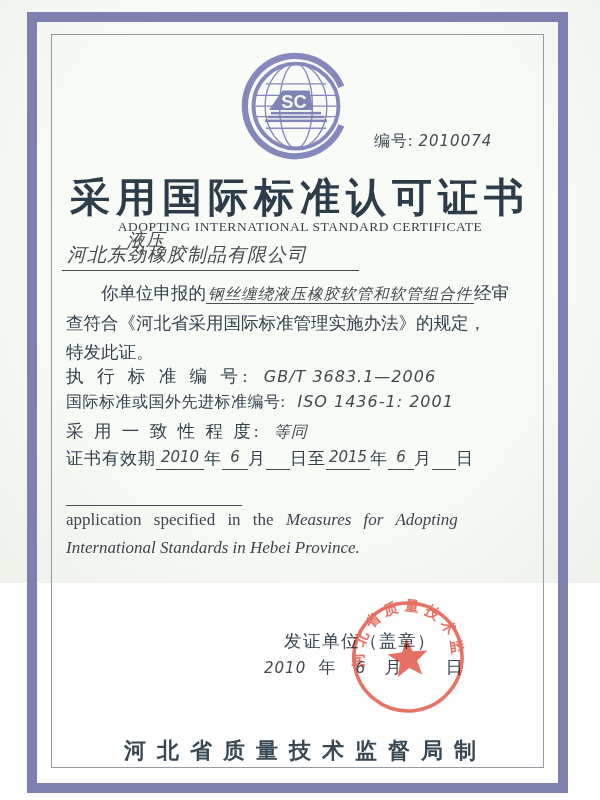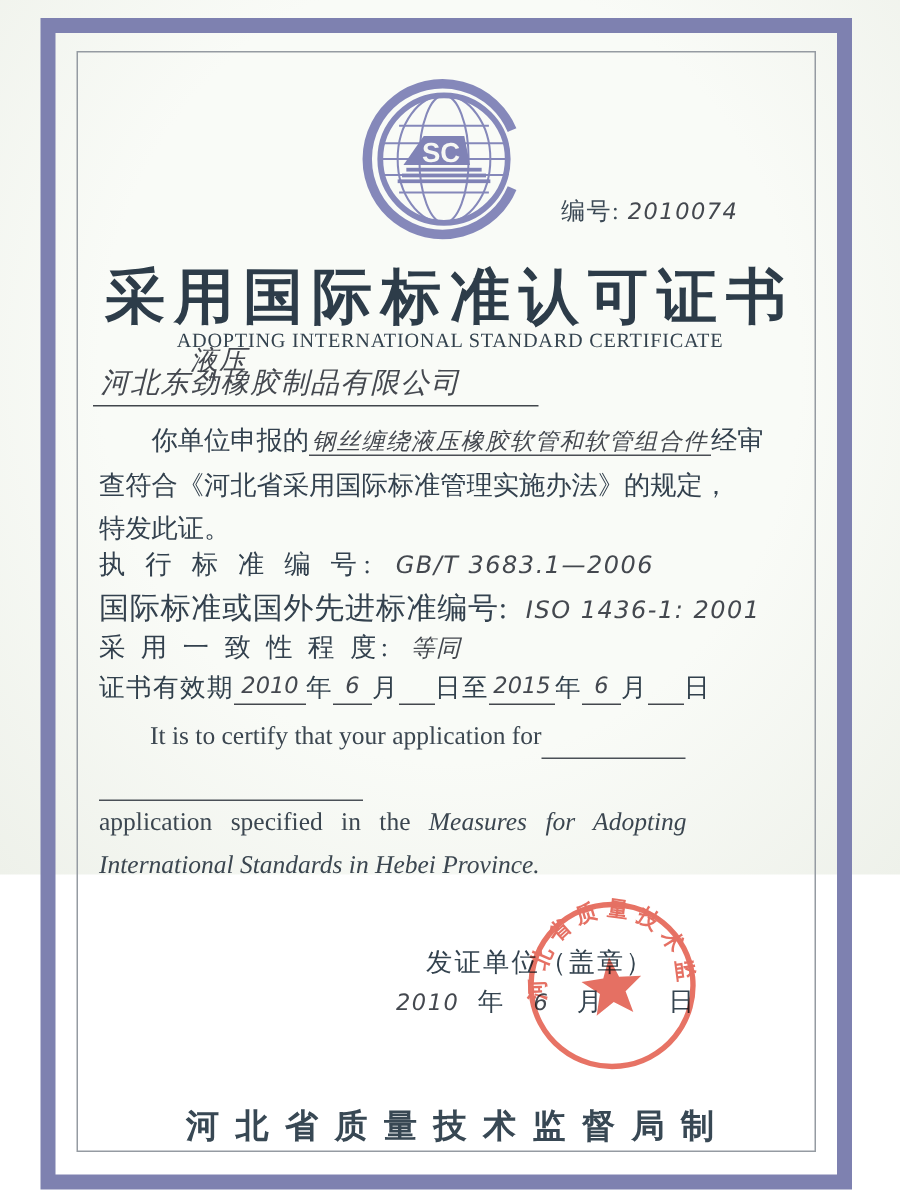--- a/index.html
+++ b/index.html
@@ -26,21 +26,21 @@
   .company{left:62px;top:242px;width:292px;height:28px;
          border-bottom:1.5px solid #41464c;font-size:19px;padding-left:5px;}
   .statement{left:66px;top:279px;width:474px;font-size:17.5px;line-height:28.8px;
          color:#33414e;}
   .statement .indent{display:inline-block;width:35px;}
   .statement .hw{font-size:15.5px;border-bottom:1px solid #4a4e54;padding:0 2px;}
   .row{left:66px;color:#33414e;white-space:nowrap;}
   .row .lab{font-size:17.5px;}
   .row .val{margin-left:8px;font-size:16px;}
   .ls4{letter-spacing:4.5px;} .ls3{letter-spacing:3px;} .ls1{letter-spacing:0.5px;}
-  .sm .lab{font-size:20px;}
+  .sm .lab{font-size:16px;}
   .big-hw{font-size:20px;}
   .validity{left:66px;top:447px;font-size:17px;letter-spacing:1px;white-space:nowrap;}
   .uline{display:inline-block;border-bottom:1px solid #43474d;text-align:center;
          height:21px;vertical-align:bottom;font-size:15px;letter-spacing:0;}
   .w48{width:48px;} .w26{width:26px;} .w24{width:24px;} .w44{width:44px;}
   .english{left:66px;top:477px;width:476px;font-size:17px;line-height:28.6px;
          color:#3b4650;}
   .english .indent{display:inline-block;width:34px;}
   .eblank{display:inline-block;border-bottom:1px solid #4a5057;height:18px;
          vertical-align:bottom;}
@@ -115,21 +115,20 @@
   <div class="abs row" style="top:419px">
     <span class="lab ls3">采 用 一 致 性 程 度:</span>
     <span class="val hw big-hw">等同</span>
   </div>
 
   <div class="abs validity">
     <span>证书有效期</span><span class="uline w48 hw">2010</span><span>年</span><span class="uline w26 hw">6</span><span>月</span><span class="uline w24"></span><span>日至</span><span class="uline w44 hw">2015</span><span>年</span><span class="uline w26 hw">6</span><span>月</span><span class="uline w24"></span><span>日</span>
   </div>
 
   <div class="abs english">
-    <div><span class="indent"></span><span>It is to certify that your application for</span><span class="eblank b96"></span></div>
     <div class="ws6"><span class="eblank b176"></span></div>
     <div class="ws8"><span>application specified in the</span> <span class="it">Measures  for  Adopting</span></div>
     <div class="it">International Standards in Hebei Province.</div>
   </div>
 
   <div class="abs issue-label">发证单位（盖章）</div>
   <div class="abs issue-date">
     <span class="hw">2010</span>
     <span class="gap8">年</span>
     <span class="hw gap16">6</span>

